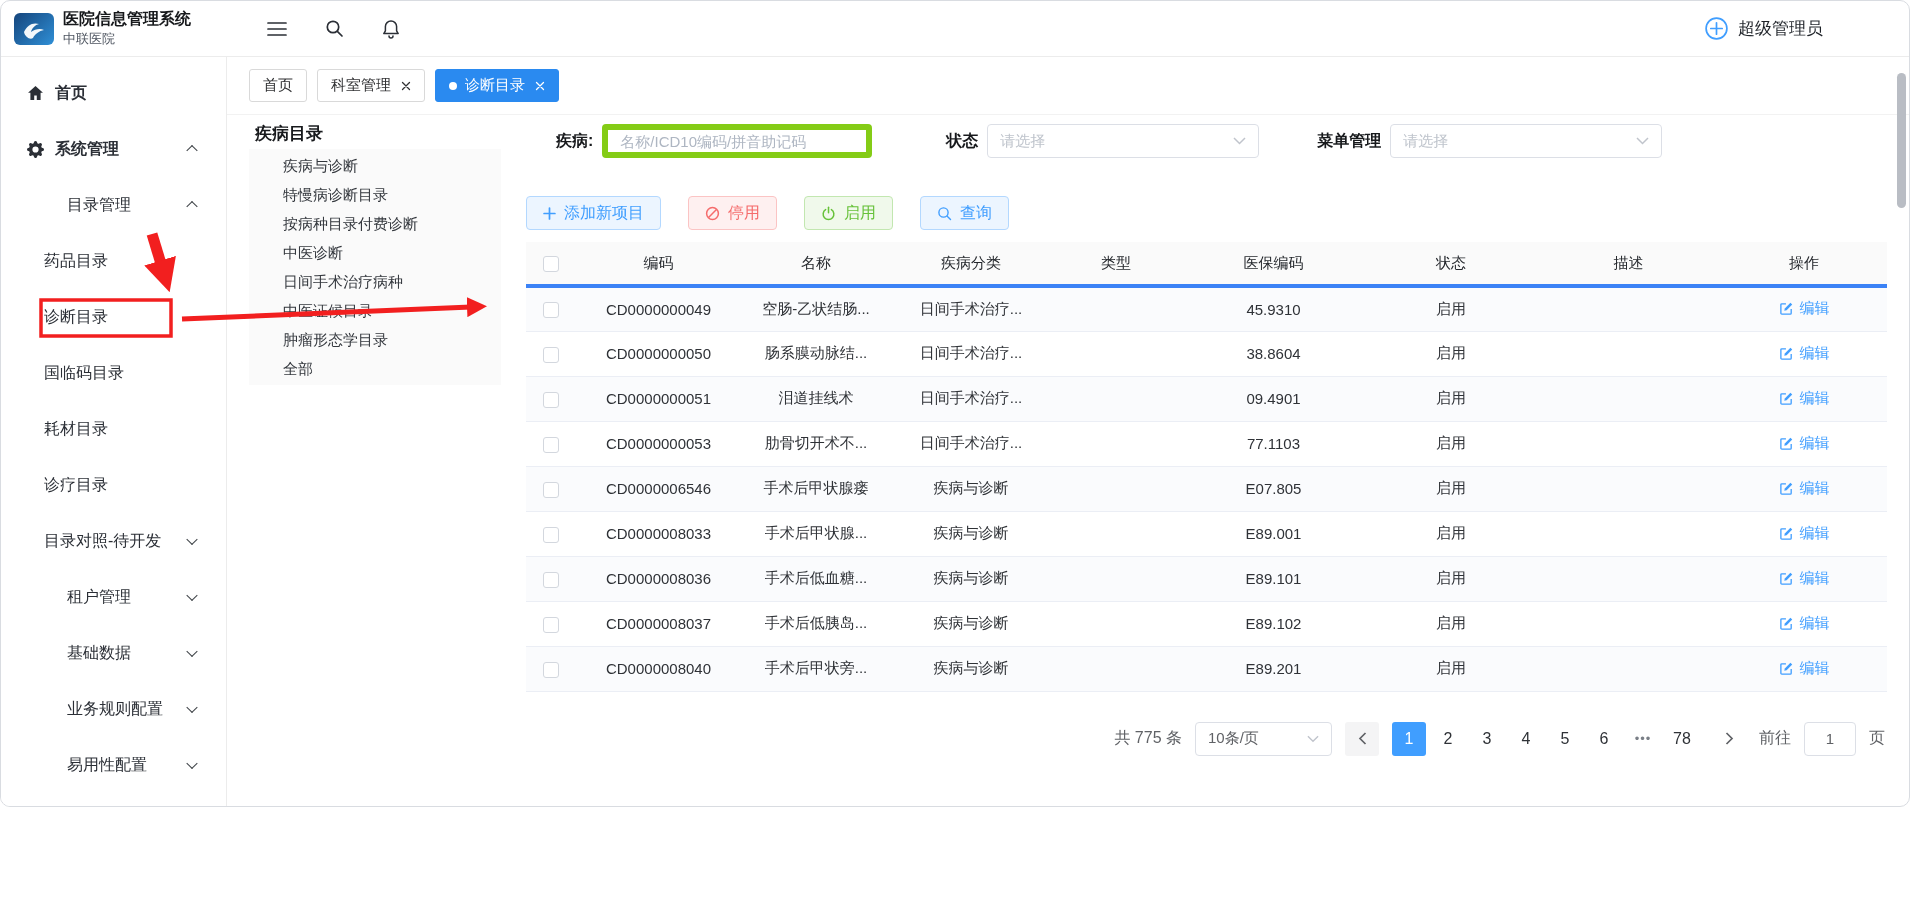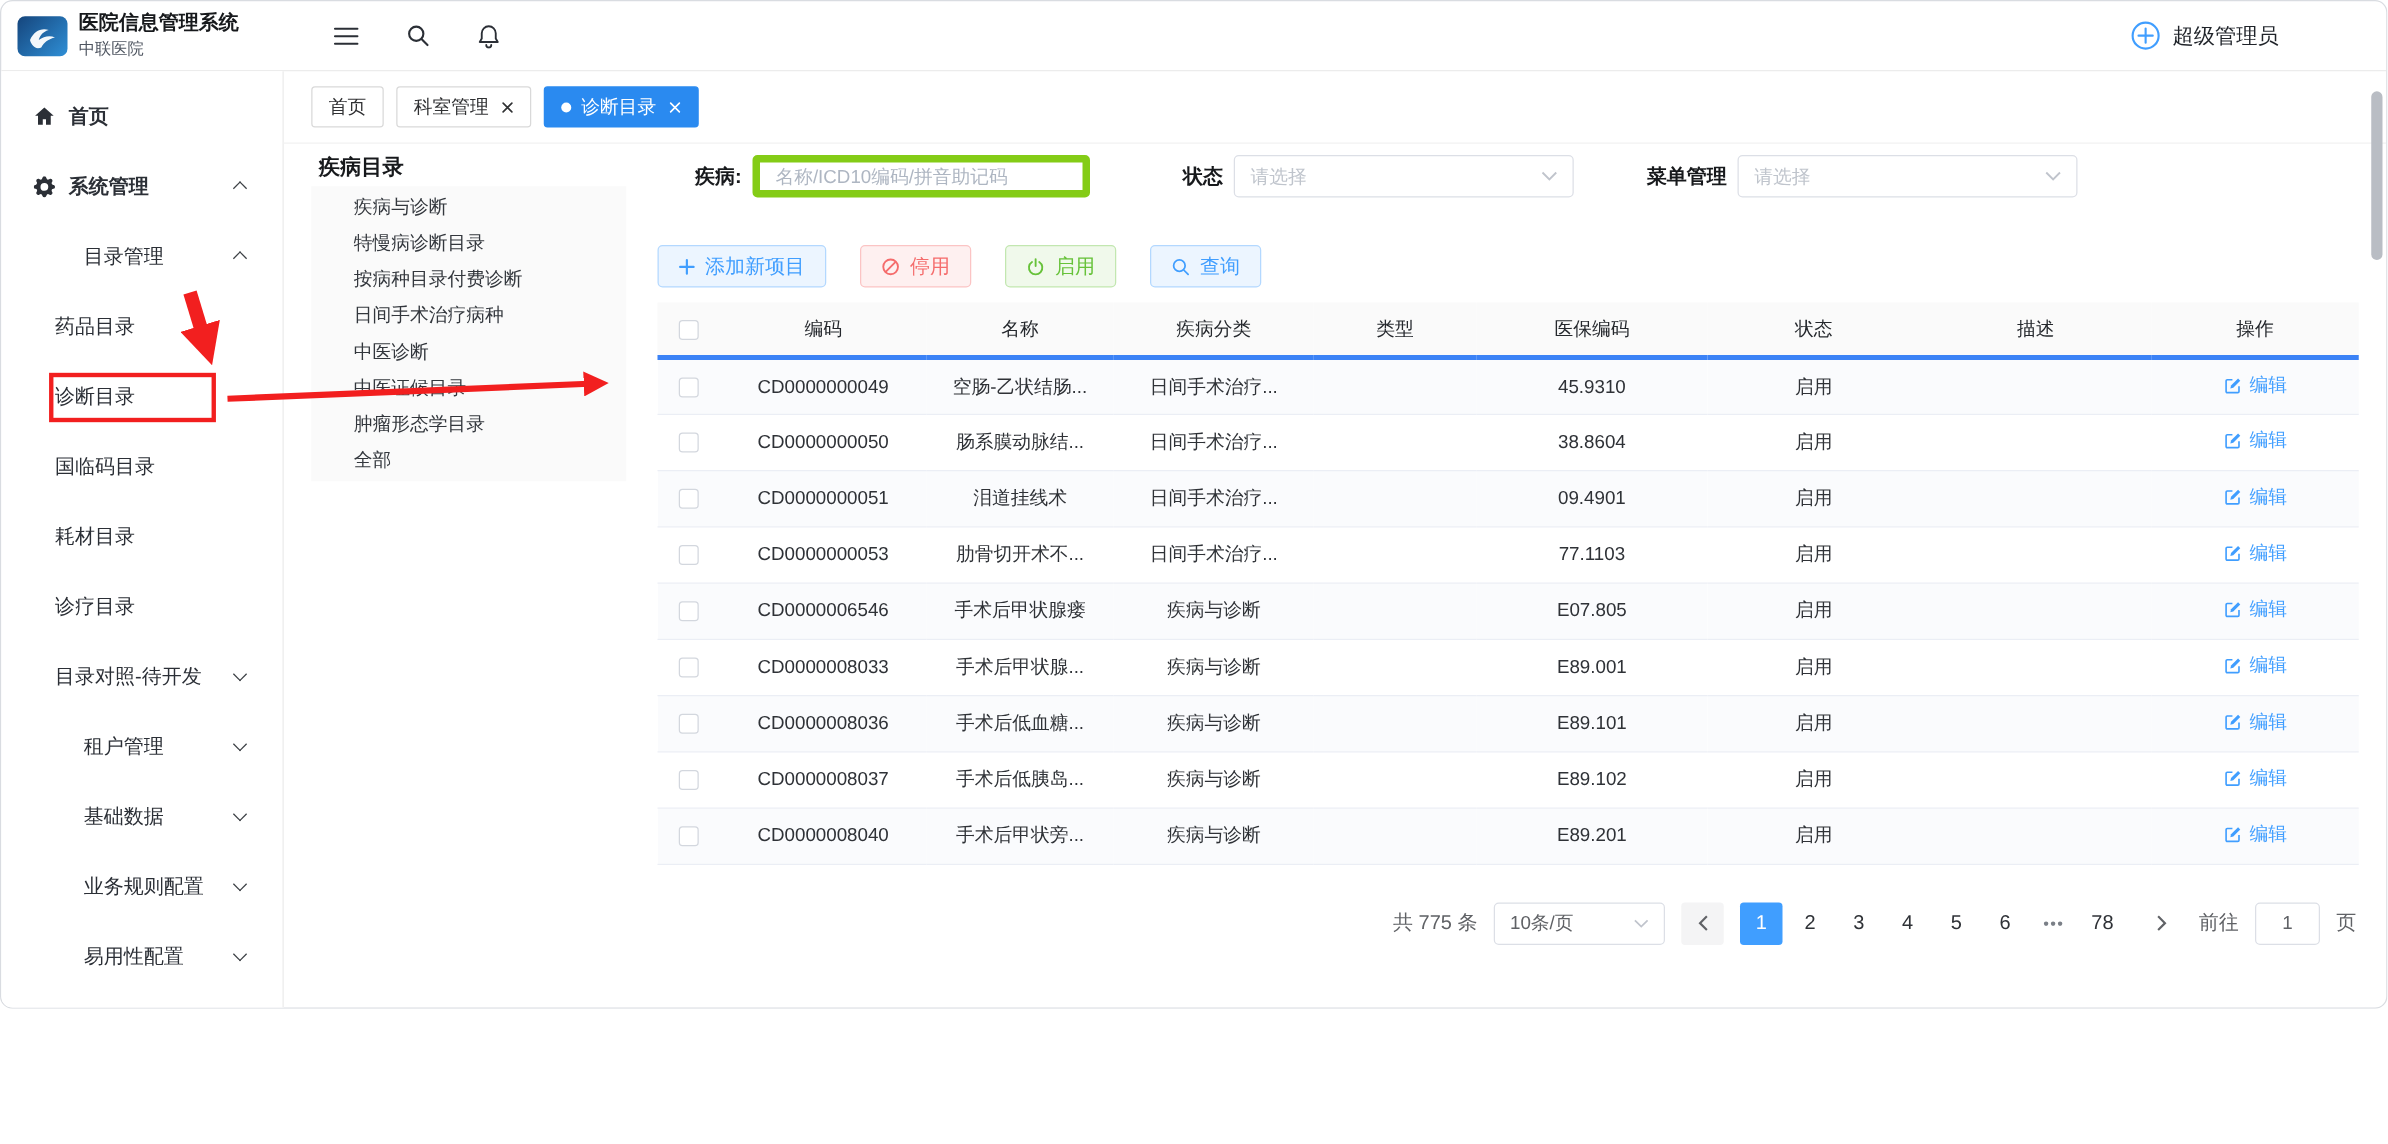--- a/index.html
+++ b/index.html
@@ -280,22 +280,22 @@
     </div>
         </div>
 
       <div class="content">
         <aside class="catalog">
           <div class="catalog-title">疾病目录</div>
           <div class="catalog-list">
               <div class="catalog-item">疾病与诊断</div>
               <div class="catalog-item">特慢病诊断目录</div>
               <div class="catalog-item">按病种目录付费诊断</div>
+              <div class="catalog-item">中医诊断</div>
               <div class="catalog-item">日间手术治疗病种</div>
-              <div class="catalog-item">中医诊断</div>
               <div class="catalog-item">中医证候目录</div>
               <div class="catalog-item">肿瘤形态学目录</div>
               <div class="catalog-item">全部</div>
             </div>
         </aside>
 
         <section class="work">
 
           <div class="filters">
             <label class="flabel" style="margin-left:30px">疾病:</label>

